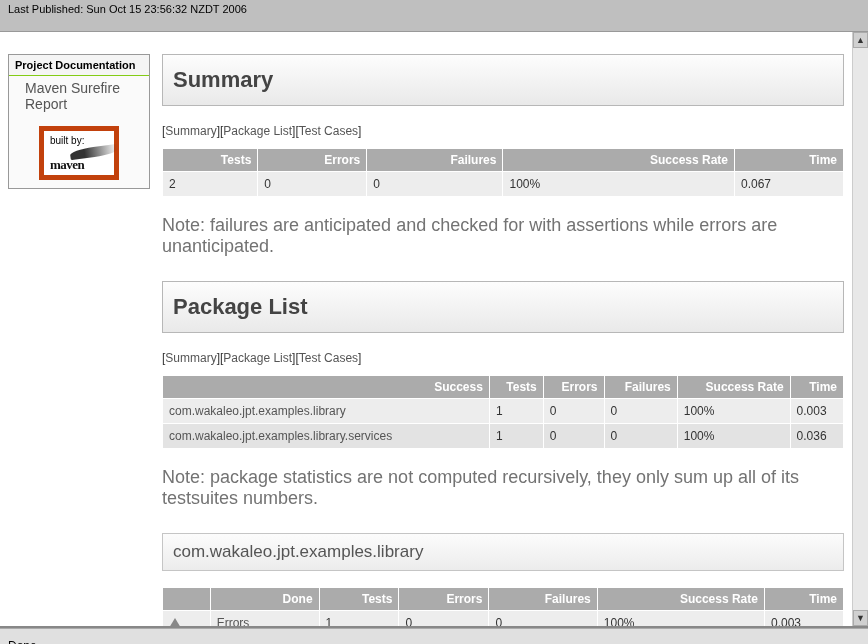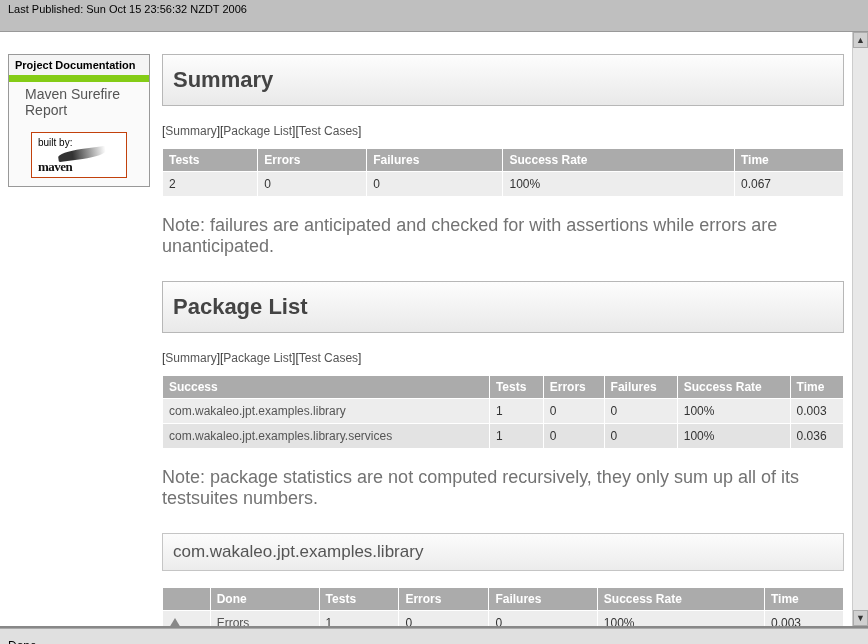--- a/index.html
+++ b/index.html
@@ -48,38 +48,38 @@
     }
     .sidebar-box {
       border: 1px solid #999;
       background: #fafafa;
     }
     .sidebar-title {
       background: #f5f5f5;
       padding: 4px 6px;
       font-weight: bold;
       font-size: 11px;
-      border-bottom: 7px solid #84cc16;
+      border-bottom: 1px solid #84cc16;
     }
     .sidebar-item {
       padding: 4px 6px 6px 16px;
       font-weight: normal;
       color: #555;
       font-size: 14px;
     }
     .maven-logo-wrap {
       padding: 8px;
       text-align: center;
     }
     .maven-logo {
-      border: 1px solid #c2410c;
+      border: 5px solid #c2410c;
       background: #fff;
       padding: 4px 6px 2px 6px;
       display: inline-block;
-      width: 96px;
+      width: 80px;
       text-align: left;
       font-size: 10px;
     }
     .maven-logo .feather {
       display: inline-block;
       width: 48px;
       height: 10px;
       background: linear-gradient(90deg, #333 0%, #333 30%, transparent 100%);
       border-radius: 50% 10% 50% 10%;
       transform: rotate(-8deg);
@@ -128,21 +128,21 @@
     }
     .nav-links a { color: #555; text-decoration: none; }
     table.report {
       width: 100%;
       border-collapse: collapse;
       margin-bottom: 18px;
     }
     table.report th {
       background: #ababab;
       color: #fff;
-      text-align: left;
+      text-align: right;
       padding: 4px 6px;
       font-weight: bold;
       font-size: 12px;
       border: 1px solid #fff;
     }
     table.report td {
       background: #ededed;
       padding: 5px 6px;
       border: 1px solid #fff;
       color: #333;

